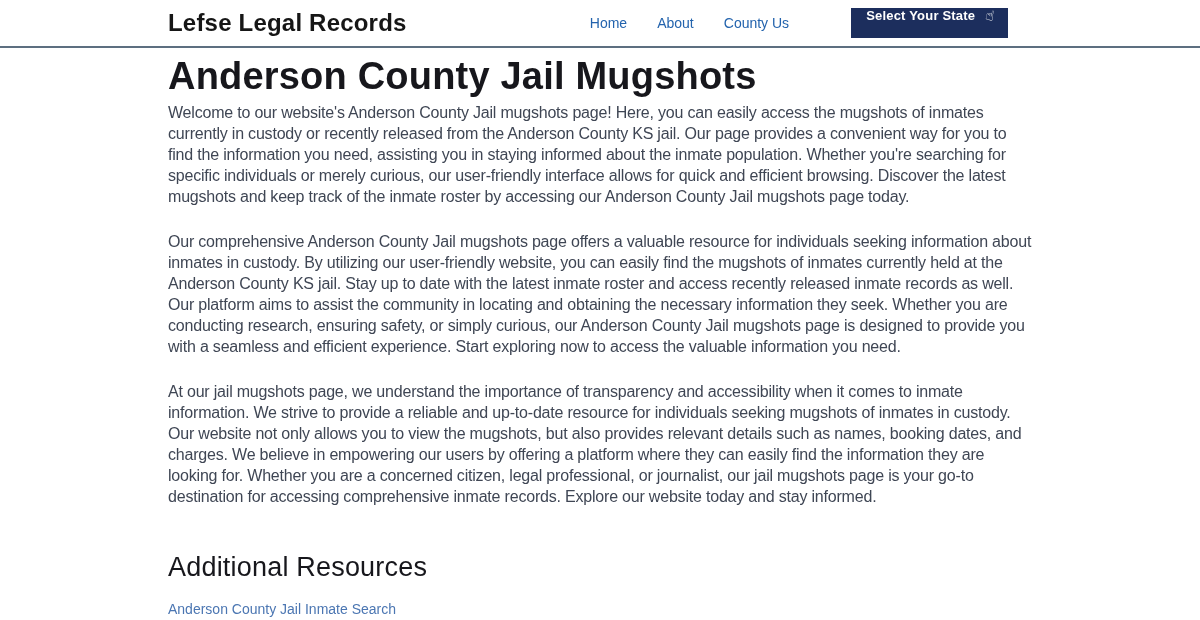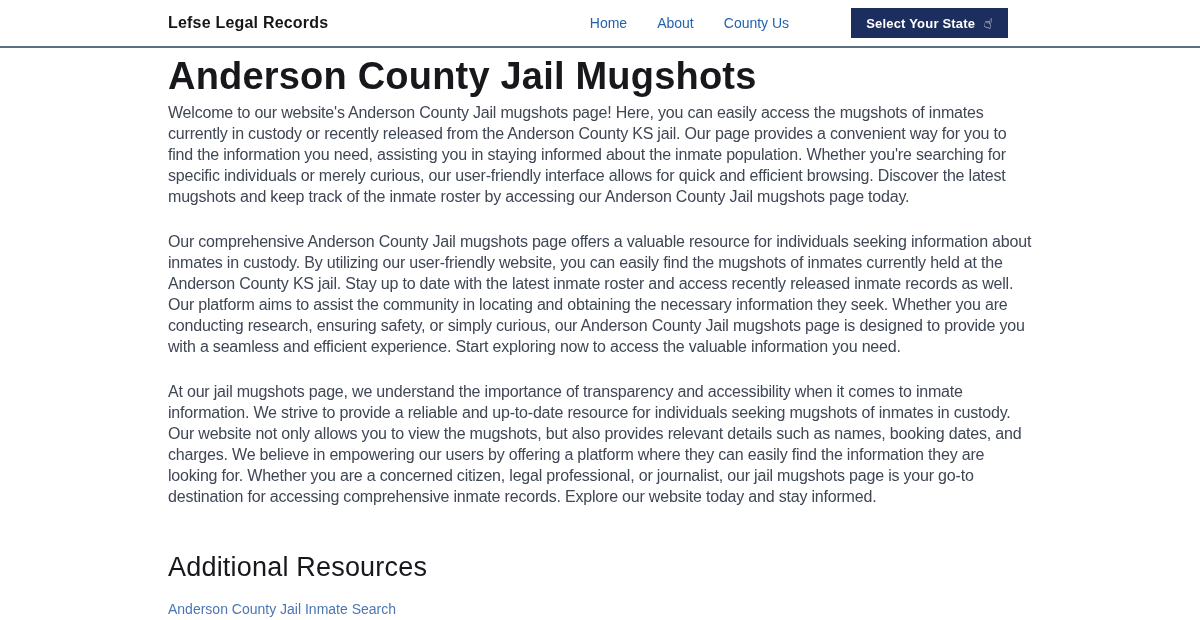--- a/index.html
+++ b/index.html
@@ -17,21 +17,21 @@
     background: var(--page-background, #ffffff);
   }
   .header-inner {
     width: 864px;
     margin: 0 auto;
     height: 46px;
     display: flex;
     align-items: center;
   }
   .site-title {
-    font-size: 16px;
+    font-size: 24px;
     font-weight: 700;
     color: #161616;
     letter-spacing: 0.2px;
     white-space: nowrap;
     text-align: right;
   }
   .main-nav {
     margin-left: auto;
     margin-right: 62px;
     display: flex;
@@ -40,21 +40,20 @@
   .main-nav a {
     font-size: 14px;
     font-weight: 500;
     color: var(--nav-link-blue, #2363ad);
     text-decoration: none;
     cursor: pointer;
     white-space: nowrap;
   }
   .state-button {
     display: flex;
-    align-items: center;
     gap: 9px;
     background: var(--accent-navy, #1c2e5d);
     color: #ffffff;
     border: none;
     border-radius: 0;
     padding: 0 15px;
     height: 30px;
     font-family: "Liberation Sans", sans-serif;
     font-size: 13px;
     font-weight: 600;

